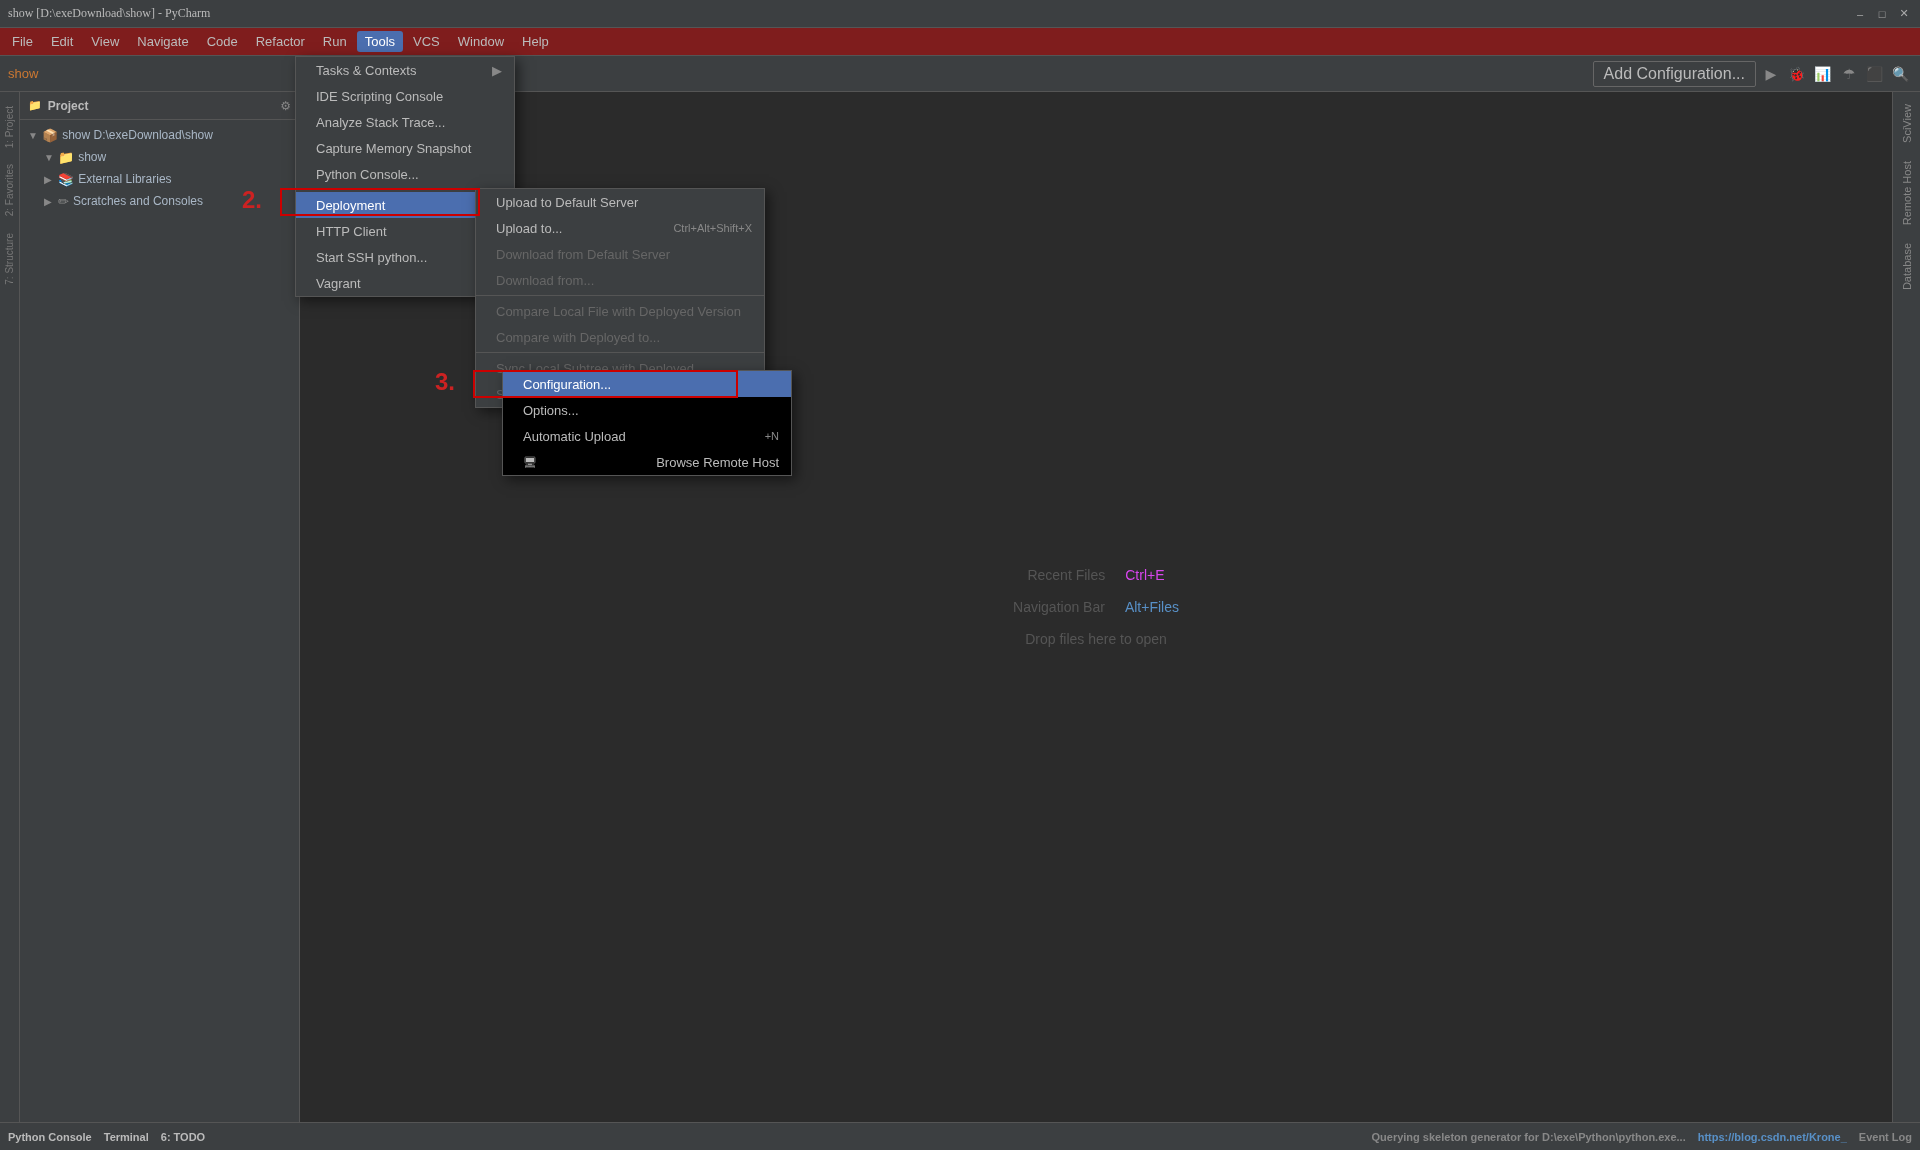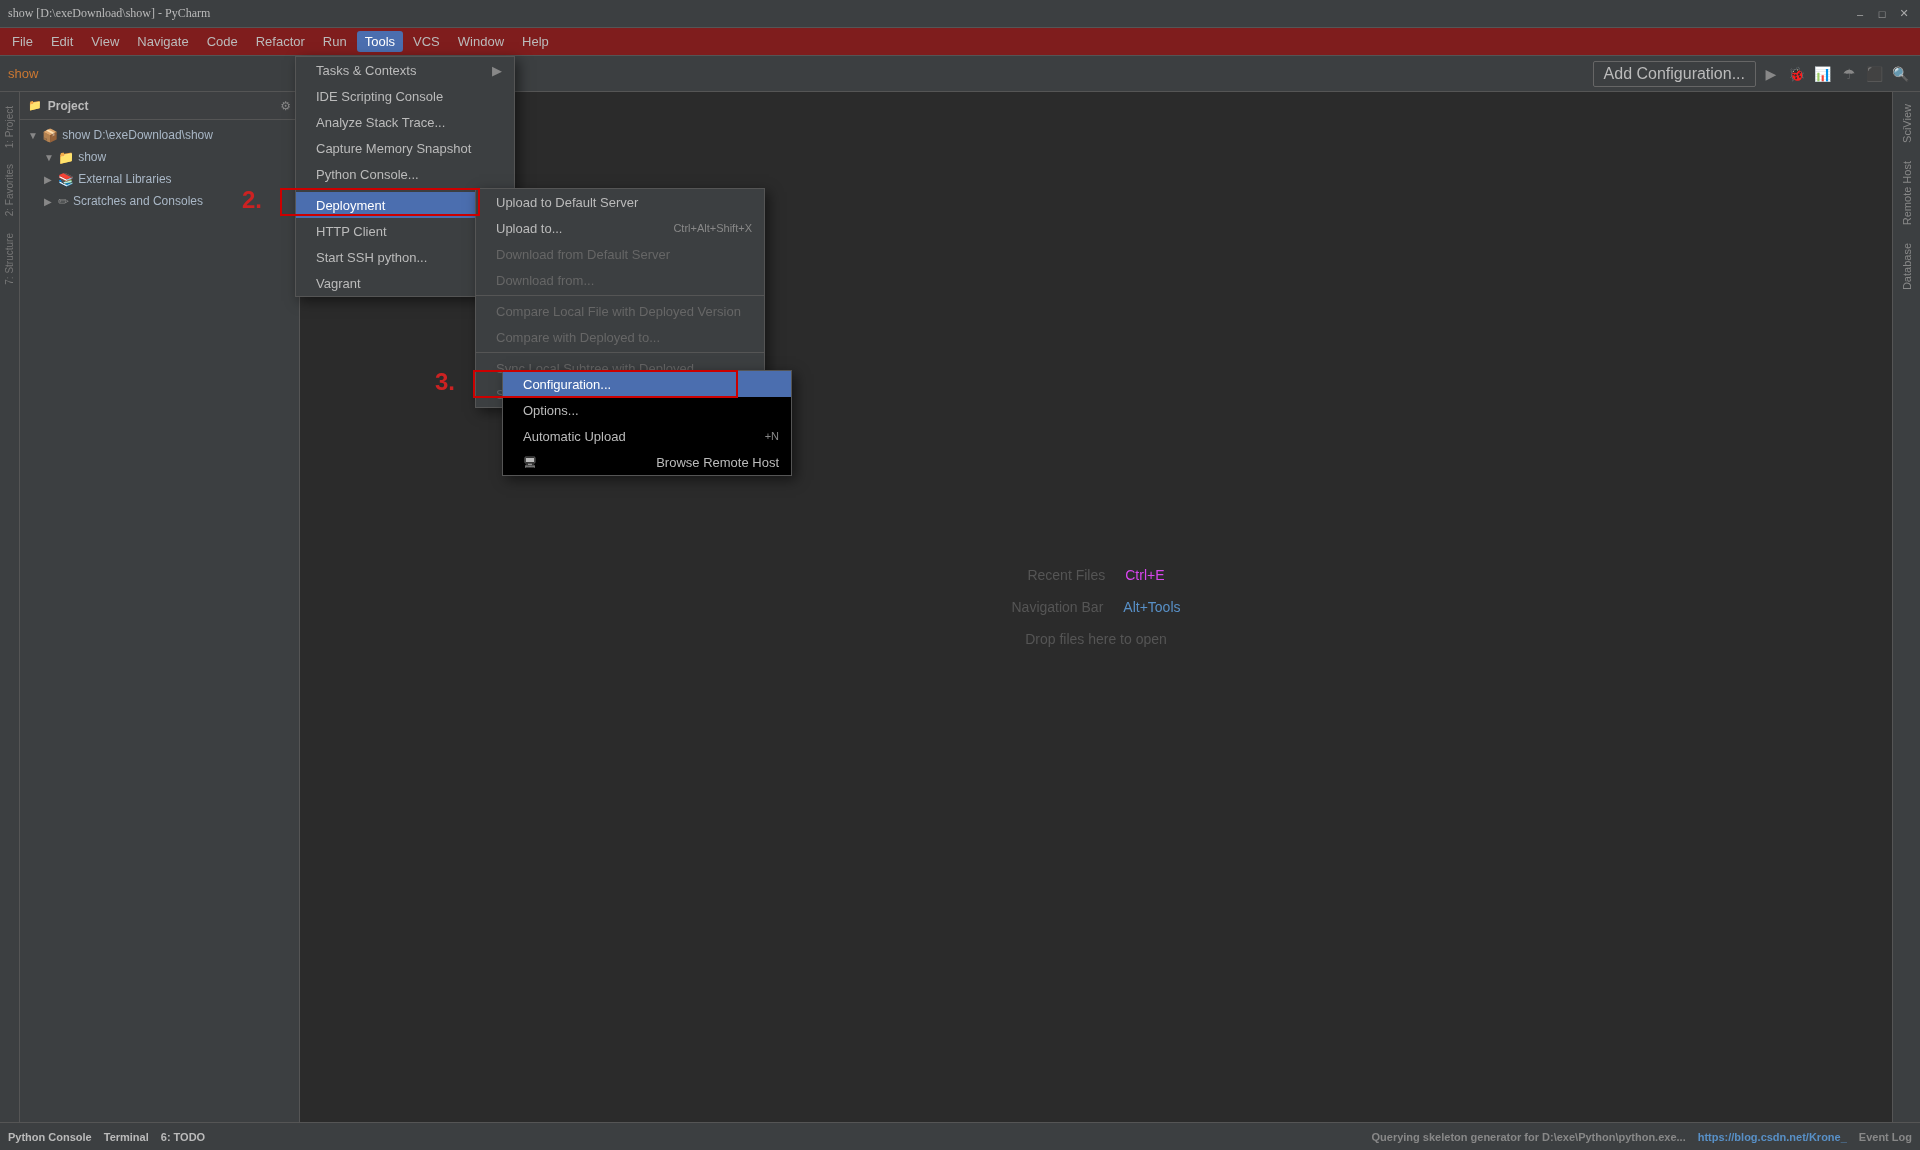--- a/index.html
+++ b/index.html
@@ -407,21 +407,21 @@
     </div>
   </div>
 
   <div id="content-area">
     <div style="display:flex; gap:20px; align-items:center;">
       <span>Recent Files</span>
       <span style="color:#d946ef;">Ctrl+E</span>
     </div>
     <div style="display:flex; gap:20px; align-items:center;">
       <span>Navigation Bar</span>
-      <span style="color:#5890c7;">Alt+Tools</span>
+      <span style="color:#5890c7;">Alt+Files</span>
     </div>
     <div>Drop files here to open</div>
   </div>
 
   <div id="right-sidebar">
     <div class="right-tab">SciView</div>
     <div class="right-tab">Remote Host</div>
     <div class="right-tab">Database</div>
   </div>
 </div>

